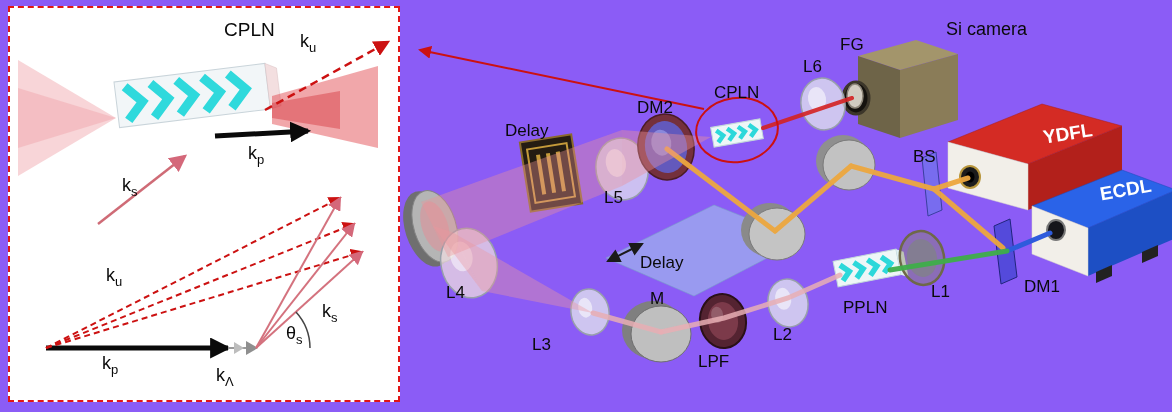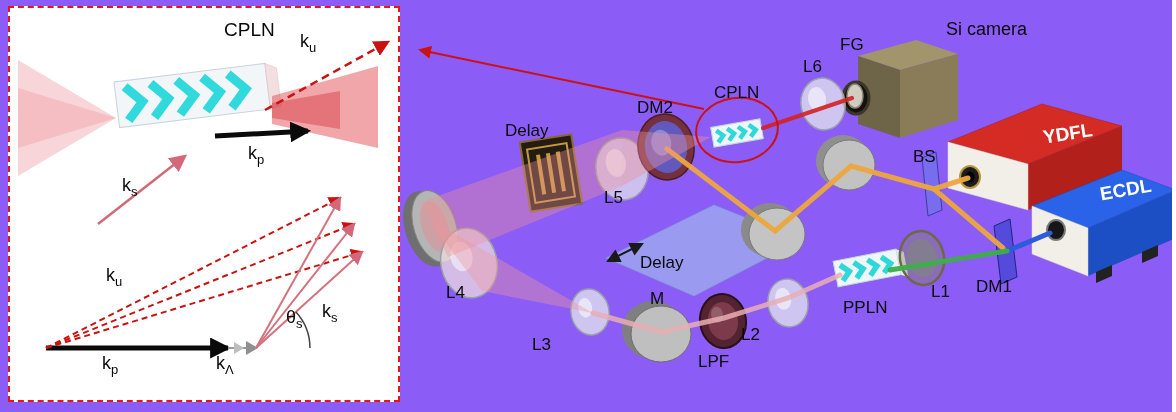--- a/index.html
+++ b/index.html
@@ -241,38 +241,38 @@
         <path d="M 300,340 A 54,54 0 0 0 286,304" stroke="#444" stroke-width="1.5" fill="none"></path>
       </g>
     </svg>
 
     <div class="ilbl big" style="left:214px;top:12px">CPLN</div>
     <div class="ilbl" style="left:290px;top:24px"><span>k</span><sub>u</sub></div>
     <div class="ilbl" style="left:238px;top:136px"><span>k</span><sub>p</sub></div>
     <div class="ilbl" style="left:112px;top:168px"><span>k</span><sub>s</sub></div>
     <div class="ilbl" style="left:96px;top:258px"><span>k</span><sub>u</sub></div>
     <div class="ilbl" style="left:312px;top:294px"><span>k</span><sub>s</sub></div>
-    <div class="ilbl" style="left:276px;top:300px"><span>θ</span><sub>s</sub></div>
+    <div class="ilbl" style="left:276px;top:316px"><span>θ</span><sub>s</sub></div>
     <div class="ilbl" style="left:92px;top:346px"><span>k</span><sub>p</sub></div>
-    <div class="ilbl" style="left:206px;top:346px"><span>k</span><sub>Λ</sub></div>
+    <div class="ilbl" style="left:206px;top:358px"><span>k</span><sub>Λ</sub></div>
   </div>
 
   <div class="lbl" style="left:946px;top:20px;font-size:18px">Si camera</div>
   <div class="lbl" style="left:840px;top:36px">FG</div>
   <div class="lbl" style="left:803px;top:58px">L6</div>
   <div class="lbl" style="left:714px;top:84px">CPLN</div>
   <div class="lbl" style="left:637px;top:99px">DM2</div>
   <div class="lbl" style="left:505px;top:122px">Delay</div>
   <div class="lbl" style="left:604px;top:189px">L5</div>
   <div class="lbl white" style="left:1043px;top:124px;transform:rotate(-9deg)">YDFL</div>
   <div class="lbl white" style="left:1100px;top:180px;transform:rotate(-10deg)">ECDL</div>
   <div class="lbl" style="left:913px;top:148px">BS</div>
   <div class="lbl" style="left:640px;top:254px">Delay</div>
-  <div class="lbl" style="left:976px;top:278px">DM1</div>
+  <div class="lbl" style="left:1024px;top:278px">DM1</div>
   <div class="lbl" style="left:931px;top:283px">L1</div>
   <div class="lbl" style="left:843px;top:299px">PPLN</div>
-  <div class="lbl" style="left:741px;top:326px">L2</div>
+  <div class="lbl" style="left:773px;top:326px">L2</div>
   <div class="lbl" style="left:698px;top:353px">LPF</div>
   <div class="lbl" style="left:650px;top:290px">M</div>
   <div class="lbl" style="left:532px;top:336px">L3</div>
   <div class="lbl" style="left:446px;top:284px">L4</div>
 
 </div>
 
 </body></html>

